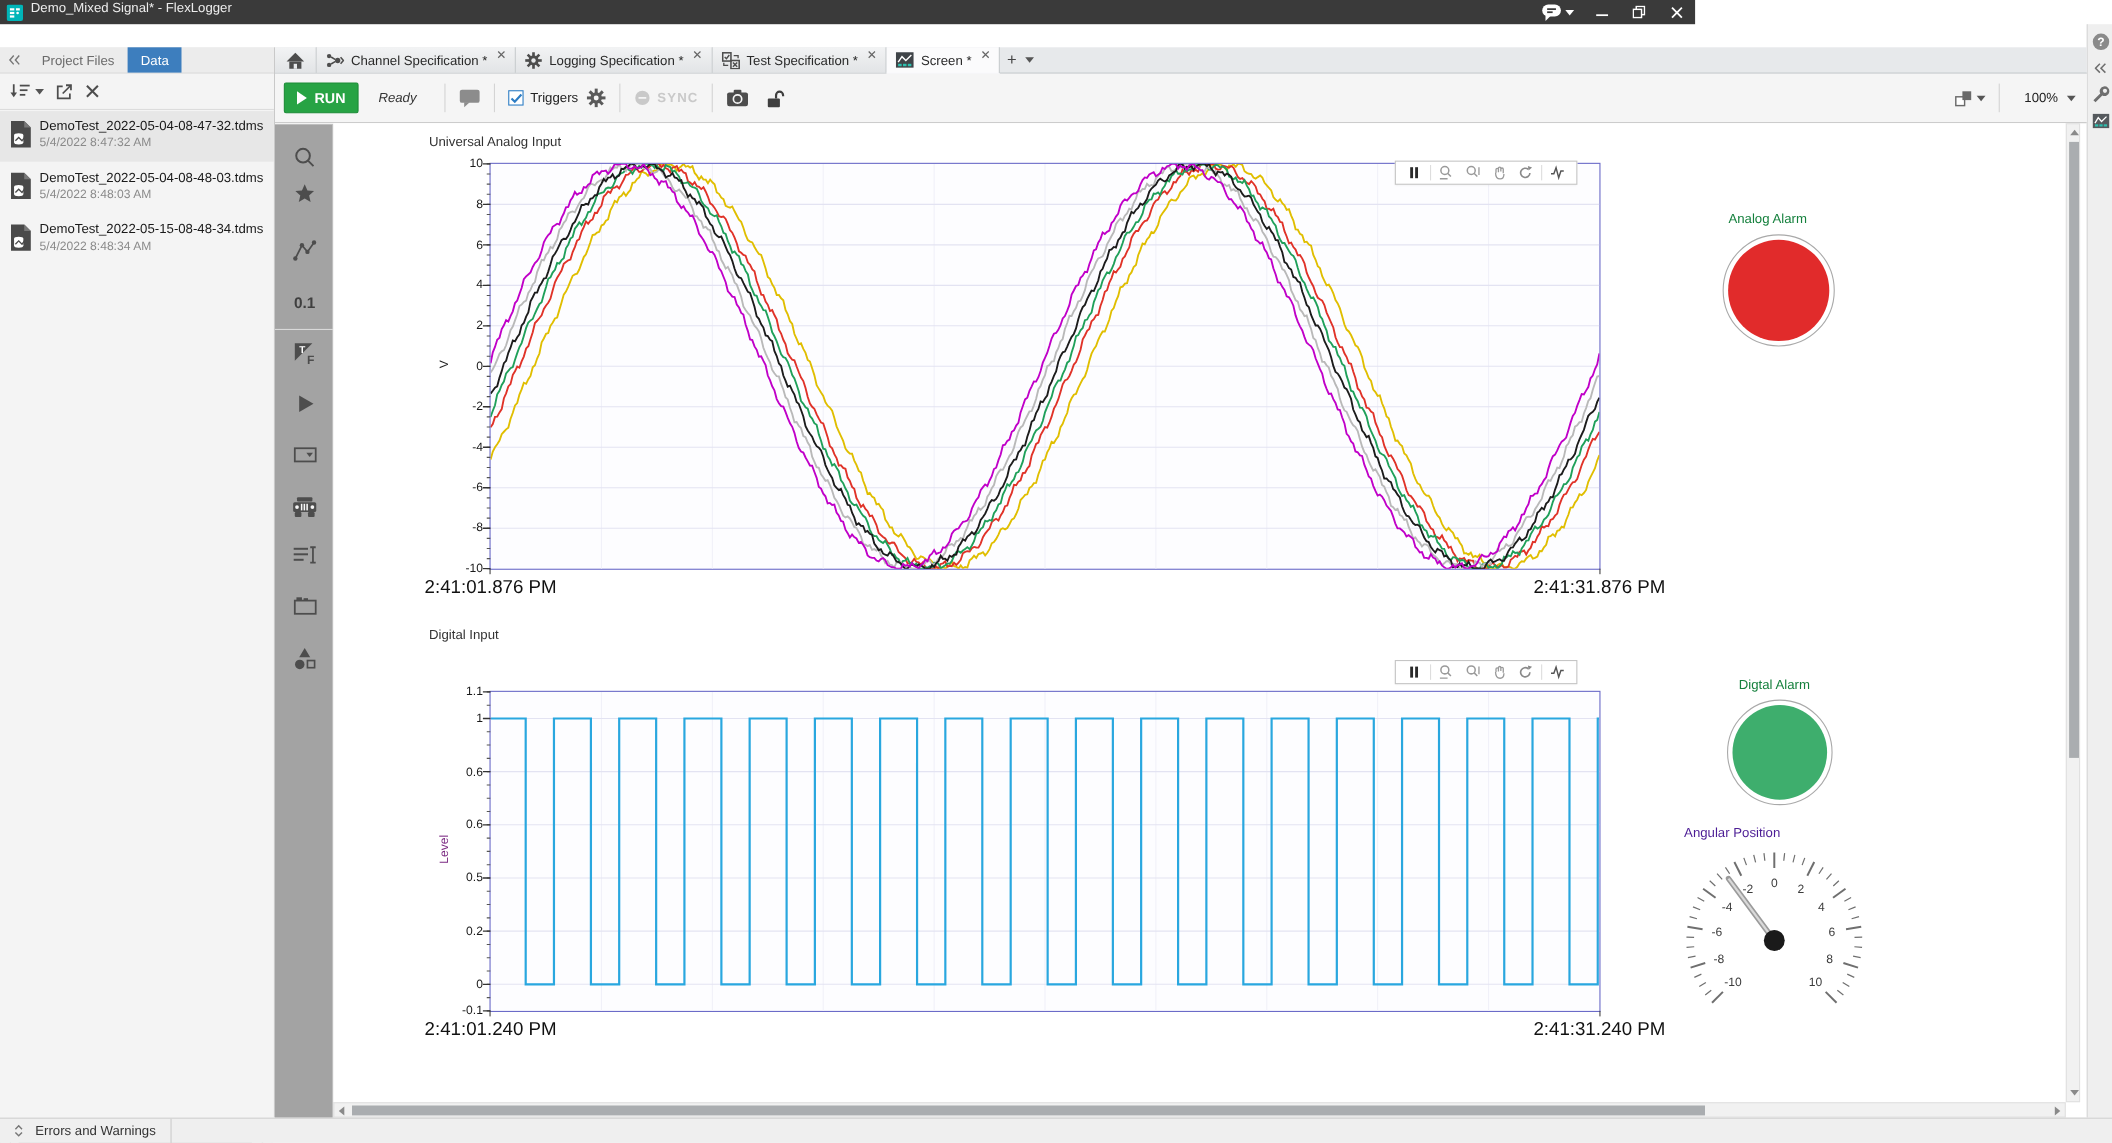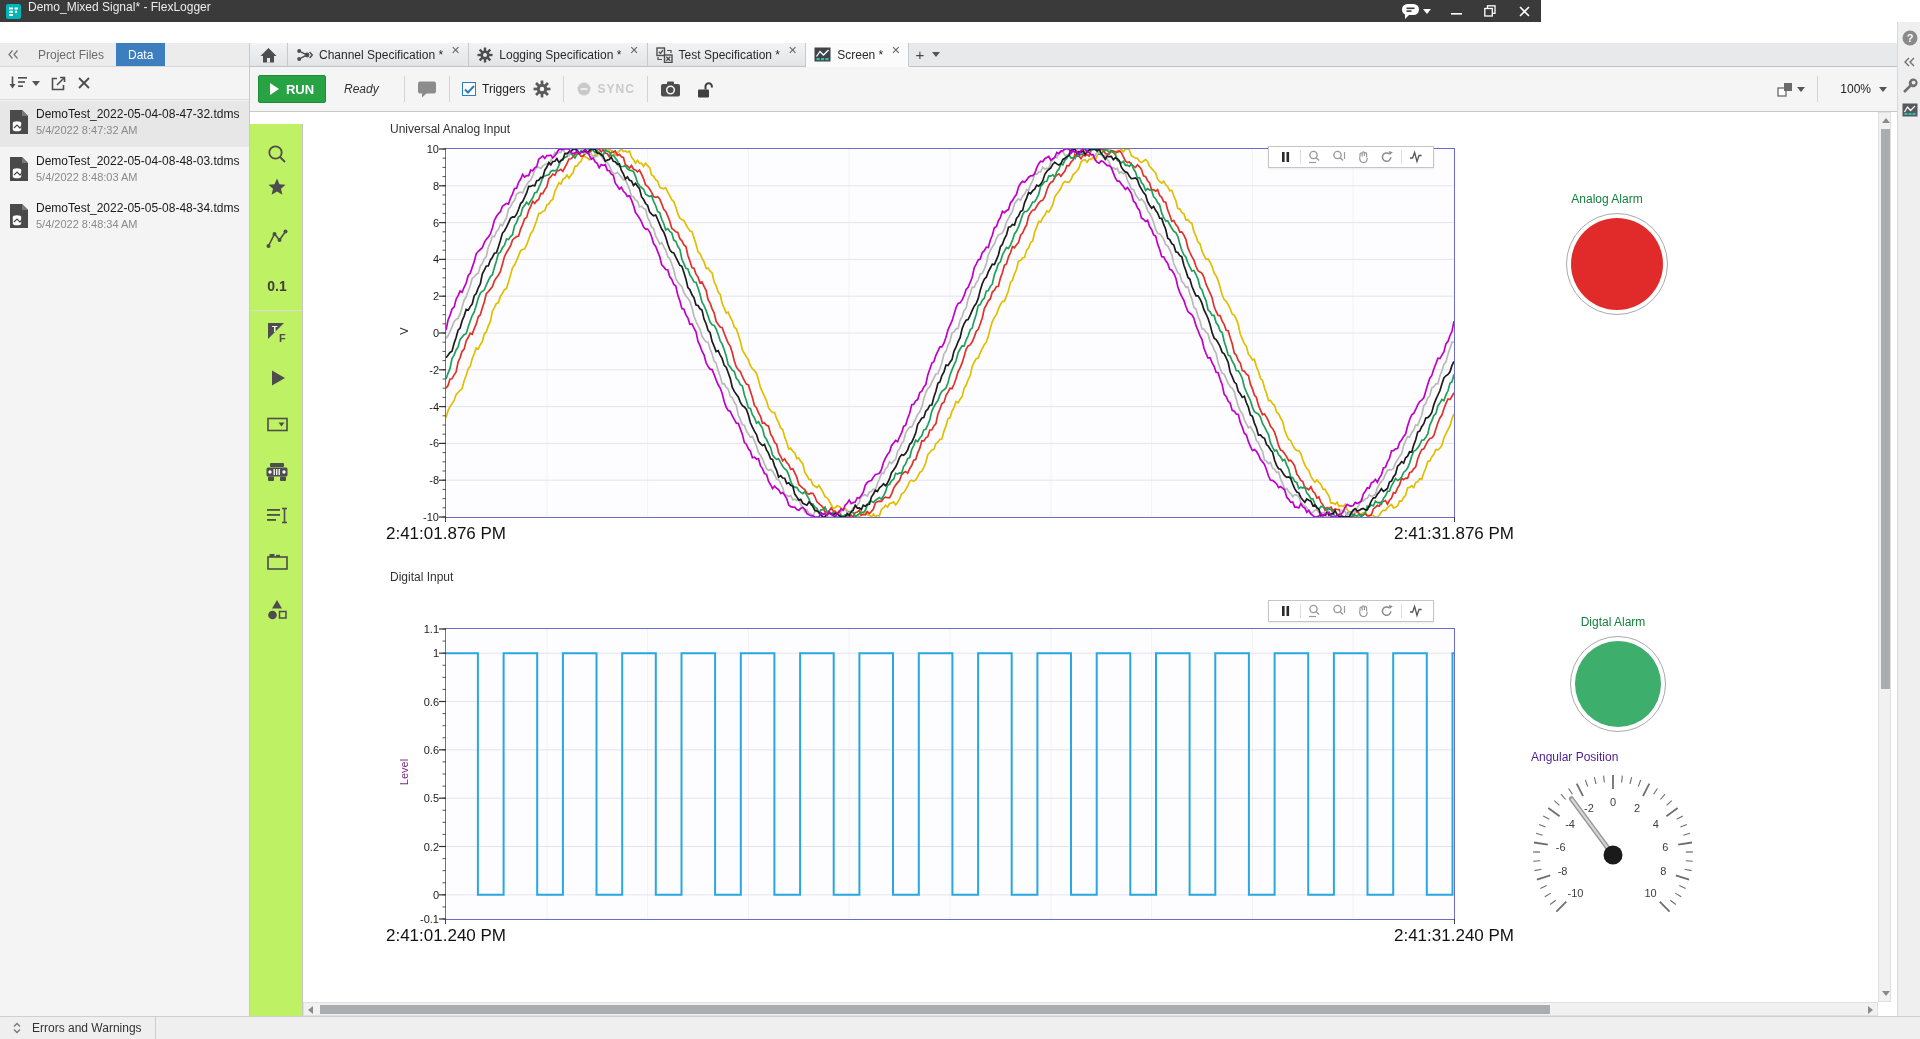--- a/index.html
+++ b/index.html
@@ -54,21 +54,21 @@
   #run-btn .play{width:0;height:0;border-top:6px solid transparent;border-bottom:6px solid transparent;border-left:9px solid #fff;margin-right:7px}
   .tsep{width:1px;height:26px;background:#d4d4d4;margin:0 12px}
   #ready-txt{font-style:italic;color:#333;margin-left:18px;min-width:48px}
   .checkbox{width:14px;height:14px;background:#fff;border:1px solid #2d7dc4;display:flex;align-items:center;justify-content:center;margin-right:6px}
   .checkbox svg{display:block}
   #sync-wrap{display:flex;align-items:center;color:#c9c9c9;font-weight:bold;letter-spacing:1px}
   #tb-right{margin-left:auto;display:flex;align-items:center}
   #zoom-val{margin:0 6px 0 10px;color:#222}
 
   
-  #palette{position:absolute;left:250px;top:124px;width:53px;height:904px;background:#bef264;border-right:1px solid #c6c6c6}
+  #palette{position:absolute;left:250px;top:113px;width:53px;height:904px;background:#a3a3a3;border-right:1px solid #c6c6c6}
   .pbtn{position:absolute;left:13px;width:28px;height:28px;display:flex;align-items:center;justify-content:center;color:#4d4d4d}
   #pal-sep{position:absolute;left:0;top:186px;width:53px;height:1px;background:#d9d9d9}
   .pnum{font-weight:bold;font-size:14px;color:#3f3f3f}
 
   
   #canvas{position:absolute;left:303px;top:112px;width:1575px;height:890px;background:#fff;overflow:hidden}
   .chart-title{position:absolute;color:#333}
   .plotwrap{position:absolute;border:1px solid #6b6bc8;background:#fdfdff}
   .plotwrap svg.plot{position:absolute;left:0;top:0}
   .ytick{position:absolute;left:-47px;width:40px;text-align:right;font-size:11px;color:#1a1a1a;height:14px;line-height:14px}
@@ -239,21 +239,21 @@
         </div>
         <div class="file-item" style="top: 94px;">
           <svg class="ficon" width="22" height="26" viewBox="0 0 22 26" style="position: absolute; left: 8px; top: 8px;">
             <path d="M2,1 h12 l6,6 v18 h-18 z" fill="#4a4a4a"></path>
             <path d="M14,1 l6,6 h-6 z" fill="#787878"></path>
             <ellipse cx="9" cy="14" rx="4.2" ry="1.8" fill="#fff"></ellipse>
             <rect x="4.8" y="14" width="8.4" height="6.5" fill="#fff"></rect>
             <ellipse cx="9" cy="20.5" rx="4.2" ry="1.8" fill="#fff"></ellipse>
             <polyline points="6,19 9,16 12,19 15,15" fill="none" stroke="#4a4a4a" stroke-width="1.2"></polyline>
           </svg>
-          <span class="fname">DemoTest_2022-05-05-08-48-34.tdms</span>
+          <span class="fname">DemoTest_2022-05-15-08-48-34.tdms</span>
           <span class="fdate">5/4/2022 8:48:34 AM</span>
         </div>
       </div>
 
     <div id="side-hscroll" class="sb-track">
       <span class="sb-arrow" style="left:4px;top:4px;border-top:4px solid transparent;border-bottom:4px solid transparent;border-right:5px solid #8a8a8a"></span>
       <div class="sb-thumb" style="left:16px;top:2px;width:212px;height:10px"></div>
       <span class="sb-arrow" style="right:4px;top:4px;border-top:4px solid transparent;border-bottom:4px solid transparent;border-left:5px solid #8a8a8a"></span>
     </div>
   </div>

